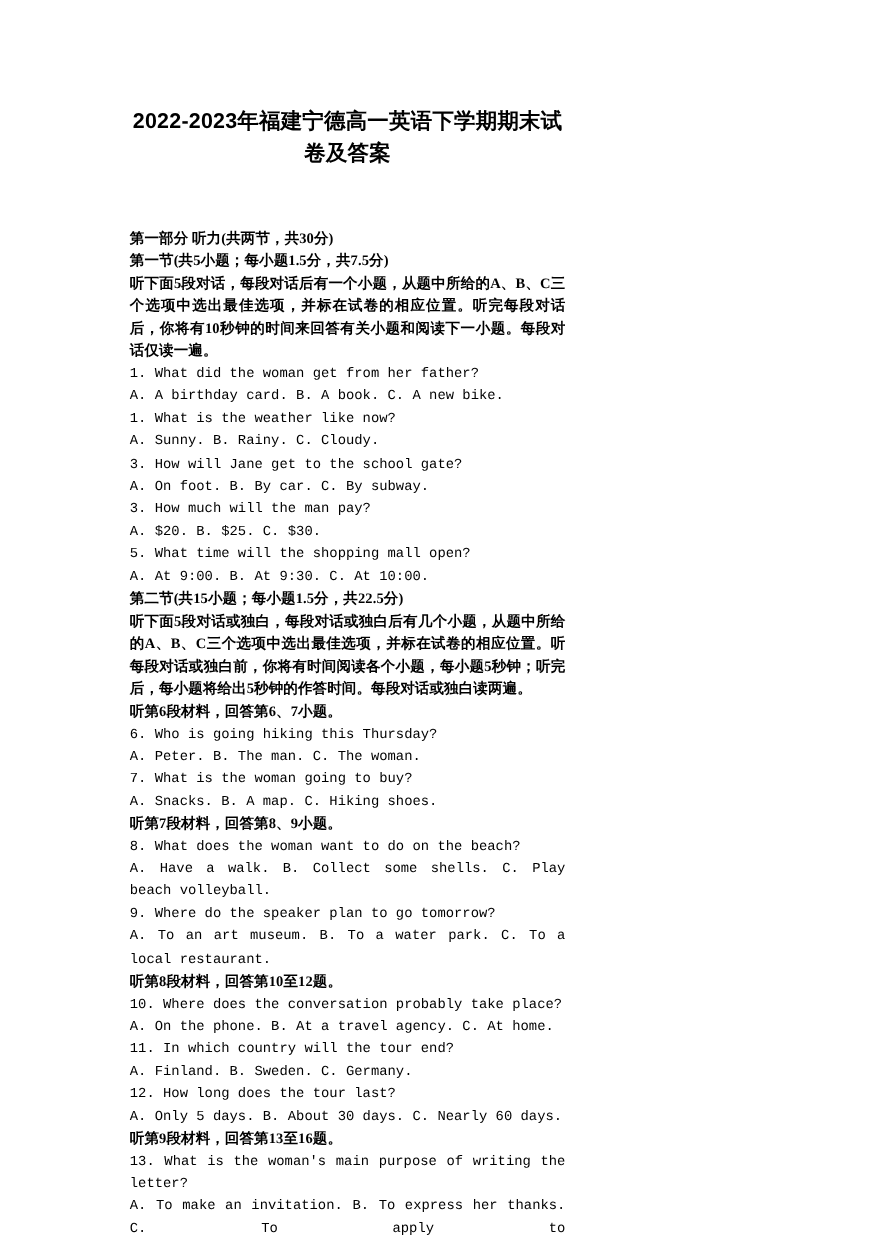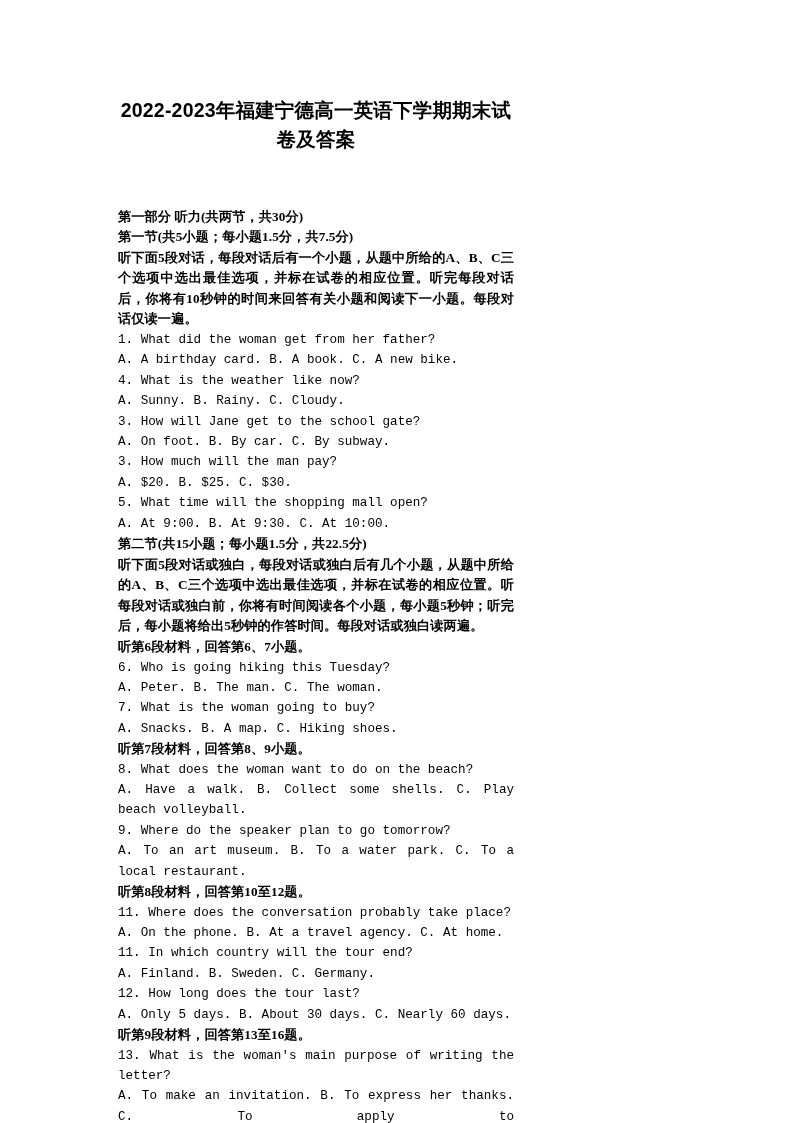--- a/index.html
+++ b/index.html
@@ -65,51 +65,51 @@
   <div class="spacer-lg"></div>
 
   <div class="block">
     <p class="cn-bold">第一部分 听力(共两节，共30分)</p>
     <p class="cn-bold">第一节(共5小题；每小题1.5分，共7.5分)</p>
     <p class="cn-bold">听下面5段对话，每段对话后有一个小题，从题中所给的A、B、C三个选项中选出最佳选项，并标在试卷的相应位置。听完每段对话后，你将有10秒钟的时间来回答有关小题和阅读下一小题。每段对话仅读一遍。</p>
 
     <p class="en-line">1. What did the woman get from her father?</p>
     <p class="en-line indent-opts">A. A birthday card.    B. A book.    C. A new bike.</p>
 
-    <p class="en-line">4. What is the weather like now?</p>
+    <p class="en-line">1. What is the weather like now?</p>
     <p class="en-line indent-opts">A. Sunny.    B. Rainy.    C. Cloudy.</p>
 
     <p class="en-line">3. How will Jane get to the school gate?</p>
     <p class="en-line indent-opts">A. On foot.    B. By car.    C. By subway.</p>
 
     <p class="en-line">3. How much will the man pay?</p>
     <p class="en-line indent-opts">A. $20.    B. $25.    C. $30.</p>
 
     <p class="en-line">5. What time will the shopping mall open?</p>
     <p class="en-line indent-opts">A. At 9:00.    B. At 9:30.    C. At 10:00.</p>
   </div>
 
   <div class="block">
     <p class="cn-bold">第二节(共15小题；每小题1.5分，共22.5分)</p>
     <p class="cn-bold">听下面5段对话或独白，每段对话或独白后有几个小题，从题中所给的A、B、C三个选项中选出最佳选项，并标在试卷的相应位置。听每段对话或独白前，你将有时间阅读各个小题，每小题5秒钟；听完后，每小题将给出5秒钟的作答时间。每段对话或独白读两遍。</p>
 
     <p class="cn-bold">听第6段材料，回答第6、7小题。</p>
-    <p class="en-line">6. Who is going hiking this Tuesday?</p>
+    <p class="en-line">6. Who is going hiking this Thursday?</p>
     <p class="en-line indent-opts">A. Peter.    B. The man.    C. The woman.</p>
     <p class="en-line">7. What is the woman going to buy?</p>
     <p class="en-line indent-opts">A. Snacks.    B. A map.    C. Hiking shoes.</p>
 
     <p class="cn-bold">听第7段材料，回答第8、9小题。</p>
     <p class="en-line">8. What does the woman want to do on the beach?</p>
     <p class="en-line indent-opts">A. Have a walk.    B. Collect some shells.    C. Play beach volleyball.</p>
     <p class="en-line">9. Where do the speaker plan to go tomorrow?</p>
     <p class="en-line indent-opts">A. To an art museum.    B. To a water park.    C. To a local restaurant.</p>
 
     <p class="cn-bold">听第8段材料，回答第10至12题。</p>
-    <p class="en-line">11. Where does the conversation probably take place?</p>
+    <p class="en-line">10. Where does the conversation probably take place?</p>
     <p class="en-line indent-opts">A. On the phone.    B. At a travel agency.    C. At home.</p>
     <p class="en-line">11. In which country will the tour end?</p>
     <p class="en-line indent-opts">A. Finland.    B. Sweden.    C. Germany.</p>
     <p class="en-line">12. How long does the tour last?</p>
     <p class="en-line indent-opts">A. Only 5 days.    B. About 30 days.    C. Nearly 60 days.</p>
 
     <p class="cn-bold">听第9段材料，回答第13至16题。</p>
     <p class="en-line">13. What is the woman's main purpose of writing the letter?</p>
     <p class="en-line justify-spread">A. To make an invitation.      B. To express her thanks.      C. To apply to</p>
   </div>

